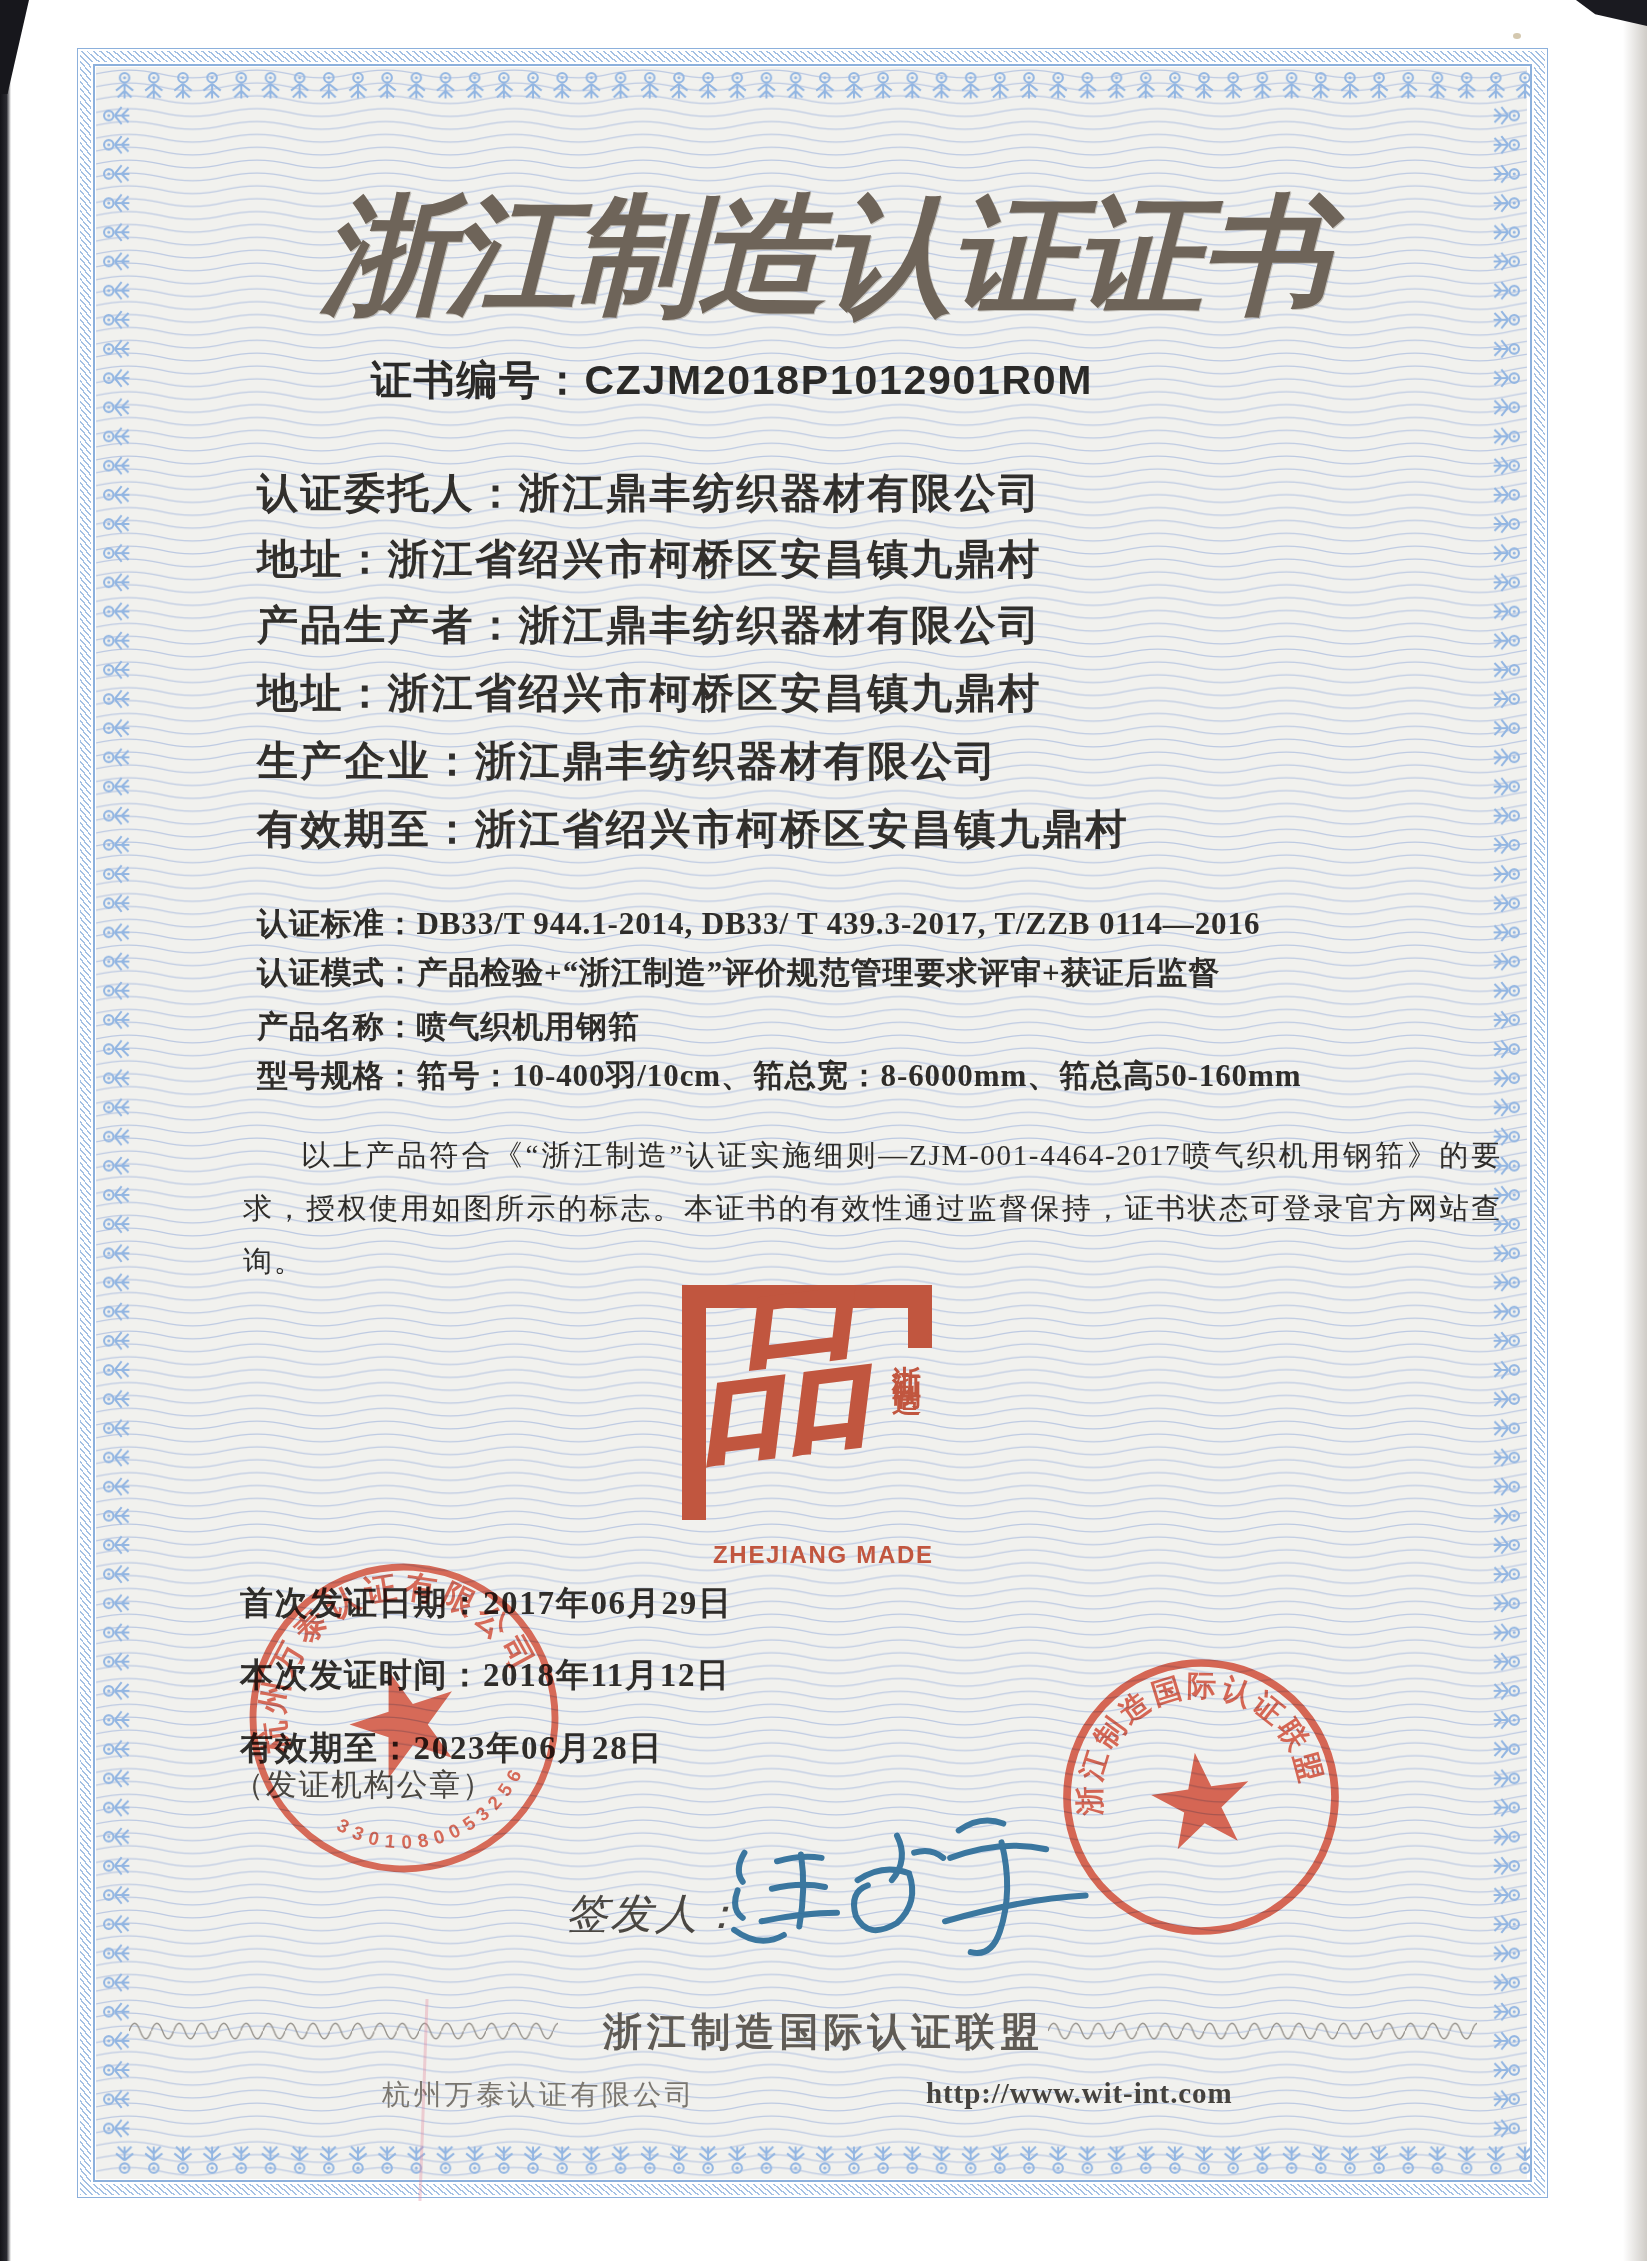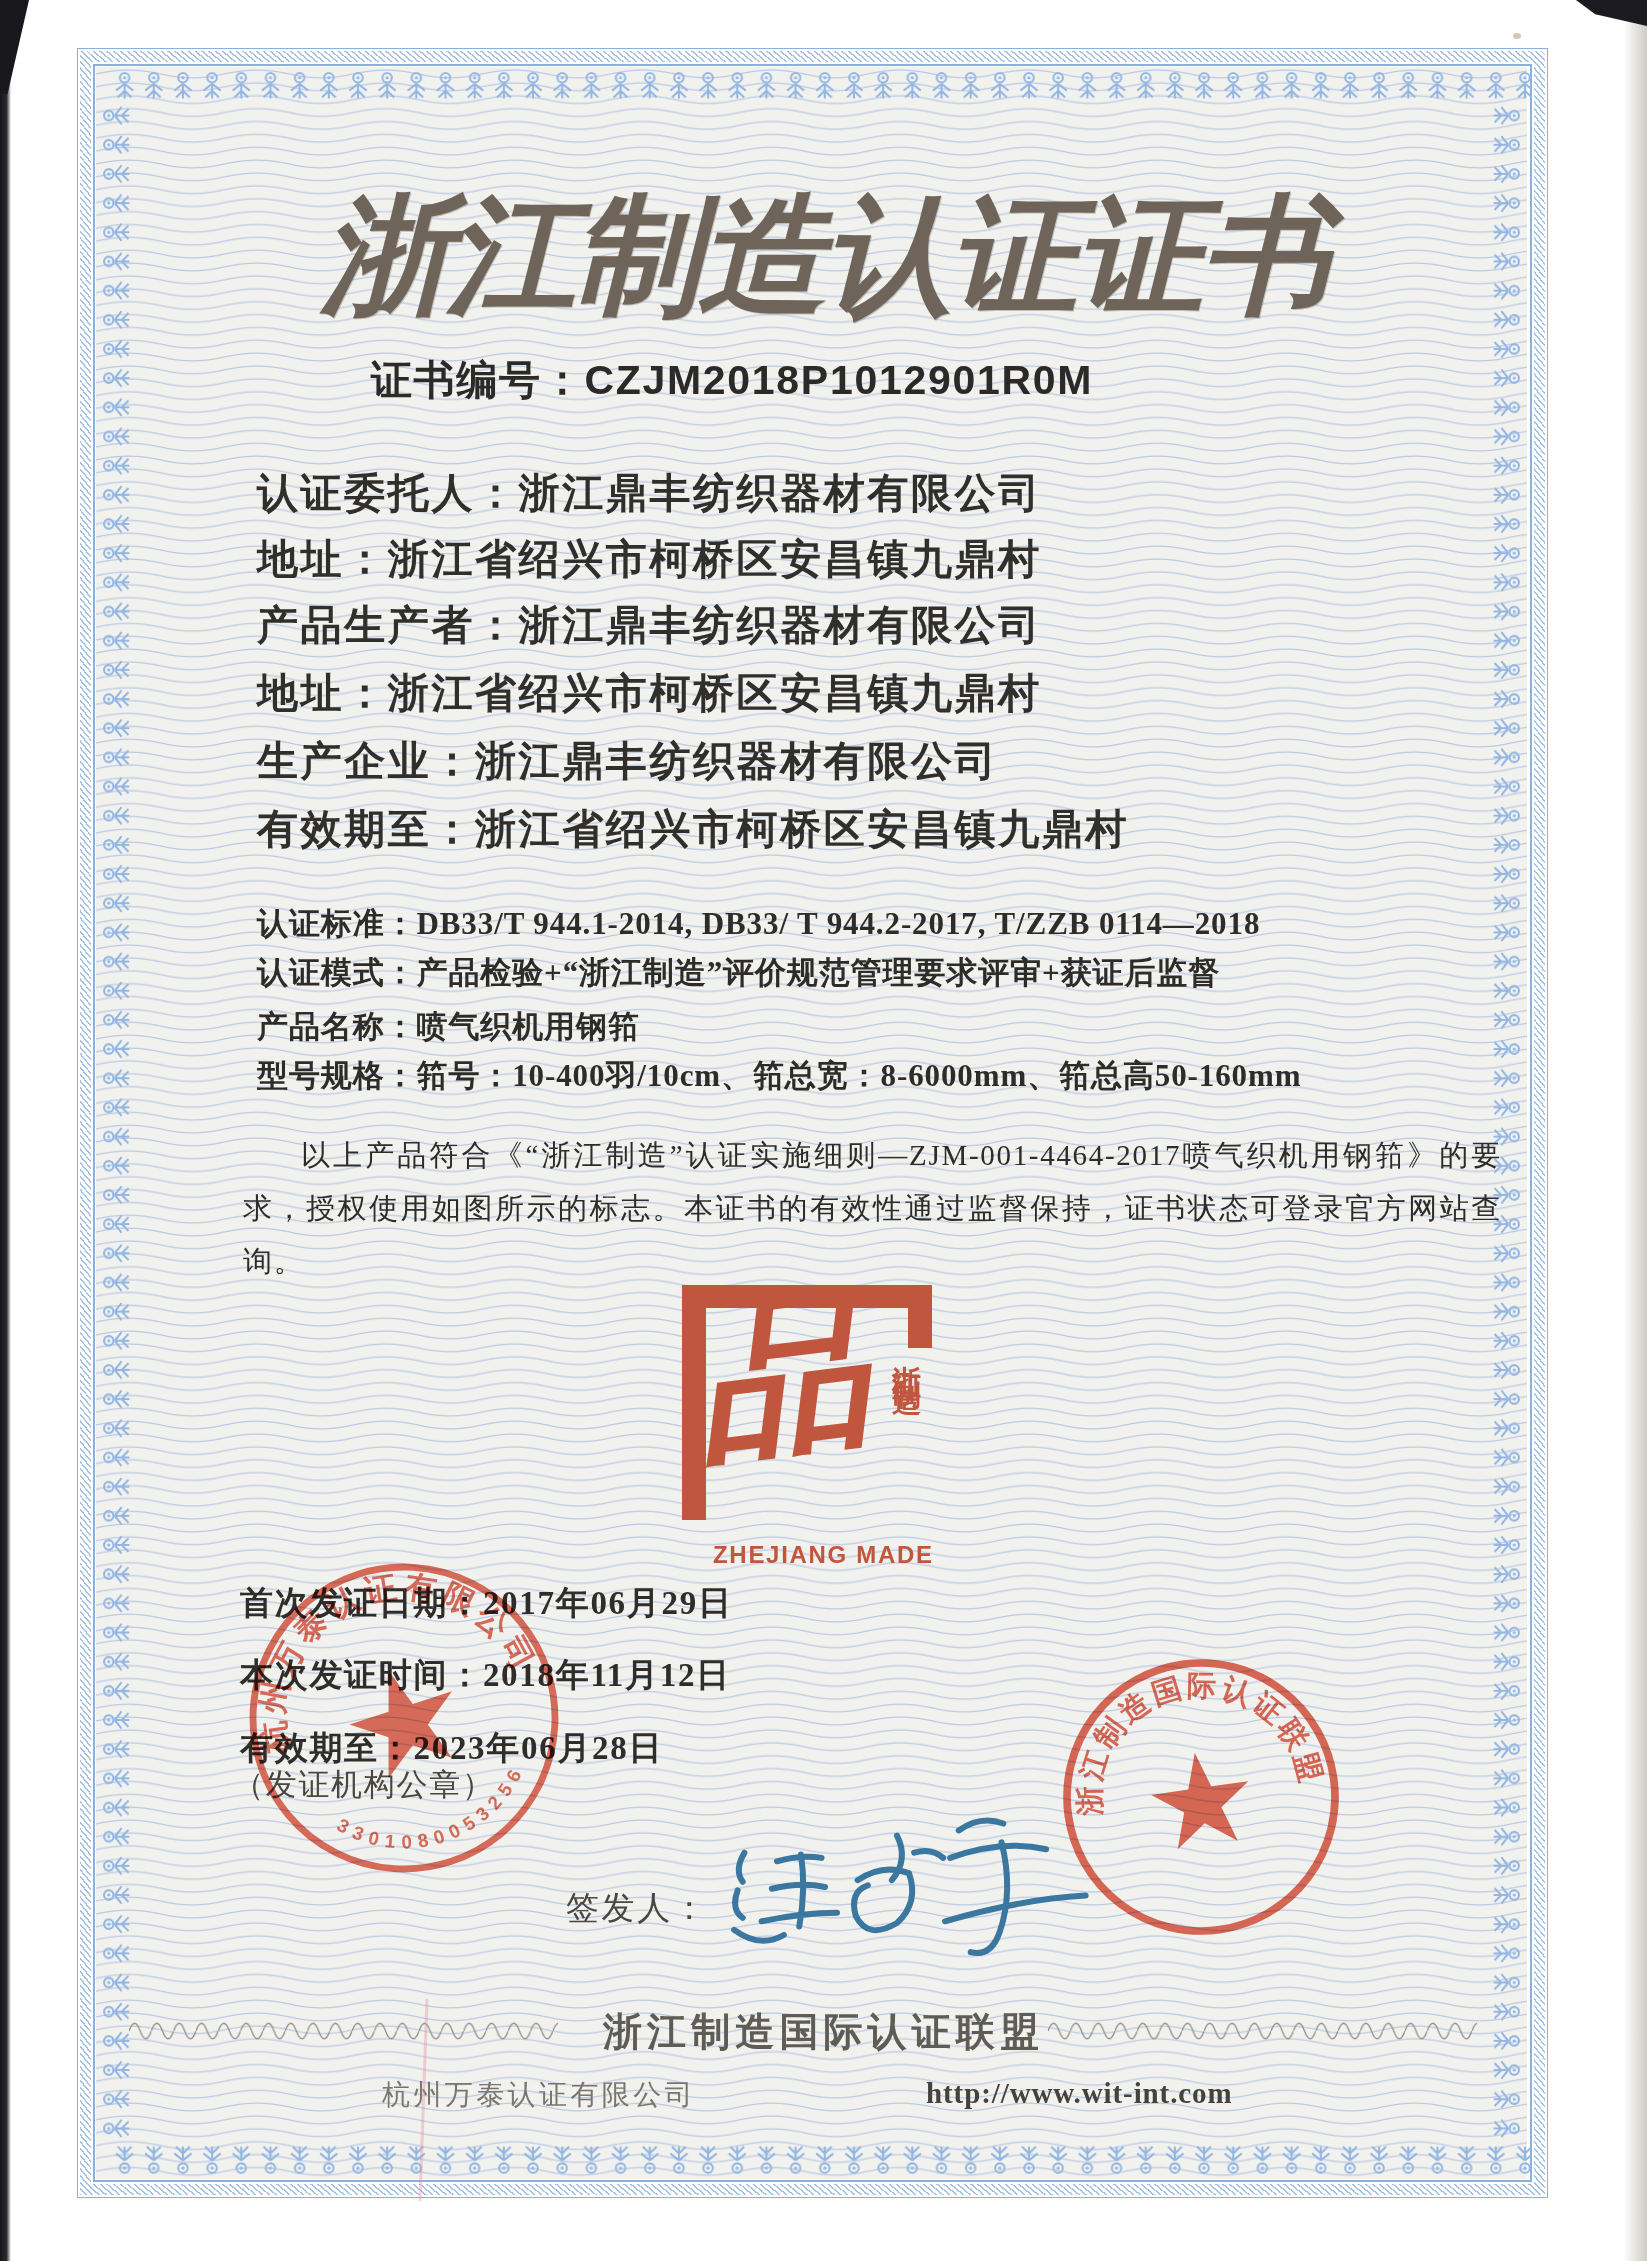--- a/index.html
+++ b/index.html
@@ -39,21 +39,21 @@
   .logo-bar{position:absolute;background:#c1563f;}
   #logo-mark{position:absolute;left:13.7px;top:5.1px;font-size:172px;font-weight:bold;font-style:italic;
              color:#c1563f;transform:rotate(-7deg);line-height:1;}
   #logo-side{position:absolute;right:5.1px;top:57px;writing-mode:vertical-rl;font-size:29px;font-weight:bold;
              color:#c1563f;letter-spacing:6.9px;font-family:"Liberation Sans",sans-serif;}
   #logo-caption{position:absolute;left:31px;top:220px;font-size:24px;font-weight:bold;color:#c1563f;
                 letter-spacing:1.7px;font-family:"Liberation Sans",sans-serif;white-space:nowrap;margin-top:36px;}
 
   .date-line{left:240px;font-size:33px;font-weight:600;letter-spacing:1.7px;color:#2f2d2a;white-space:nowrap;}
   #seal-note{left:233px;top:1764px;font-size:31px;color:#4a4742;letter-spacing:1.7px;}
-  #issuer-label{left:566px;top:1886px;font-size:33px;color:#4a4742;letter-spacing:2.6px;}
+  #issuer-label{left:566px;top:1886px;font-size:42px;color:#4a4742;letter-spacing:2.6px;font-style:italic;}
 
   
   .stamp{mix-blend-mode:multiply;z-index:20;}
   #seal-left{left:241px;top:1555px;transform:rotate(-18deg);}
   #seal-right{left:1055px;top:1651px;transform:rotate(-8deg);}
   #signature{left:729px;top:1801px;z-index:21;}
 
   
   #alliance{left:0;top:2005px;width:1647px;text-align:center;font-size:39px;font-weight:700;
             letter-spacing:5.1px;color:#5f5b55;}
@@ -133,21 +133,21 @@
   <div id="title" class="abs content">浙江制造认证证书</div>
   <div id="certno" class="abs content">证书编号：CZJM2018P1012901R0M</div>
 
   <div class="abs content info-line" style="top:466px;">认证委托人：浙江鼎丰纺织器材有限公司</div>
   <div class="abs content info-line" style="top:532px;">地址：浙江省绍兴市柯桥区安昌镇九鼎村</div>
   <div class="abs content info-line" style="top:598px;">产品生产者：浙江鼎丰纺织器材有限公司</div>
   <div class="abs content info-line" style="top:666px;">地址：浙江省绍兴市柯桥区安昌镇九鼎村</div>
   <div class="abs content info-line" style="top:734px;">生产企业：浙江鼎丰纺织器材有限公司</div>
   <div class="abs content info-line" style="top:802px;">有效期至：浙江省绍兴市柯桥区安昌镇九鼎村</div>
 
-  <div class="abs content spec-line" style="top:903px;">认证标准：DB33/T 944.1-2014, DB33/ T 944.2-2017, T/ZZB 0114—2018</div>
+  <div class="abs content spec-line" style="top:903px;">认证标准：DB33/T 944.1-2014, DB33/ T 439.3-2017, T/ZZB 0114—2016</div>
   <div class="abs content spec-line" style="top:952px;">认证模式：产品检验+“浙江制造”评价规范管理要求评审+获证后监督</div>
   <div class="abs content spec-line" style="top:1006px;">产品名称：喷气织机用钢筘</div>
   <div class="abs content spec-line" style="top:1055px;">型号规格：筘号：10-400羽/10cm、筘总宽：8-6000mm、筘总高50-160mm</div>
 
   <div id="statement" class="abs content">以上产品符合《“浙江制造”认证实施细则—ZJM-001-4464-2017喷气织机用钢筘》的要求，授权使用如图所示的标志。本证书的有效性通过监督保持，证书状态可登录官方网站查询。</div>
 
   <div id="logo" class="abs">
     <div class="logo-bar" style="left:0;top:0;width:250px;height:23px;"></div>
     <div class="logo-bar" style="right:0;top:0;width:24px;height:63px;"></div>
     <div class="logo-bar" style="left:0;top:0;width:24px;height:235px;"></div>

